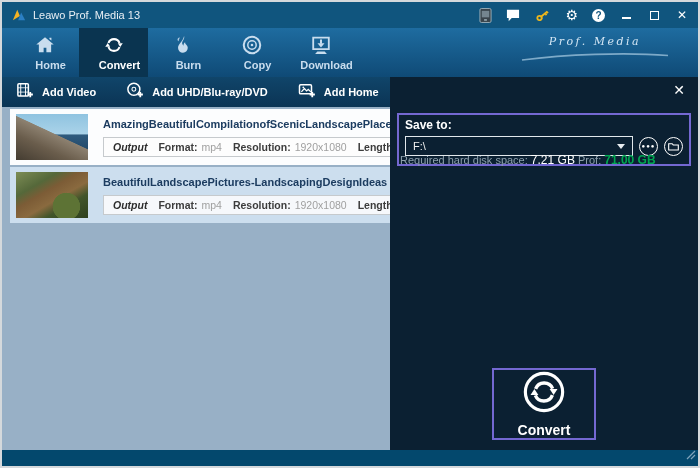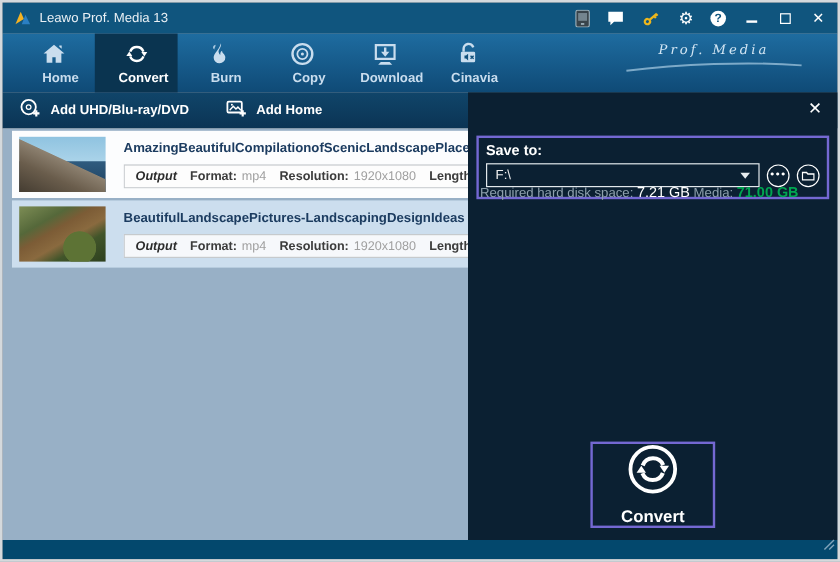--- a/index.html
+++ b/index.html
@@ -1,19 +1,19 @@
 <!DOCTYPE html>
 <html><head>
 <meta charset="utf-8">
 <style>
   * { margin:0; padding:0; box-sizing:border-box; }
   body { background:#e8e8e8; font-family:"Liberation Sans", sans-serif; }
   .window{
     position:relative; width:700px; height:468px;
-    border:2px solid #d5d9dc; background:#a3a3a3; overflow:hidden;
+    border:2px solid #d5d9dc; background:#be185d; overflow:hidden;
   }
   
   .titlebar{
     height:26px; background:#10557e; display:flex;
     align-items:center; justify-content:space-between; padding:0 9px 0 10px;
   }
   .tb-left{ display:flex; align-items:center; gap:7px; }
   .tb-title{ color:#e9eff4; font-size:11px; }
   .logo{ display:flex; }
   .tb-right{ display:flex; align-items:center; gap:14px; }
@@ -205,40 +205,40 @@
       <span>
         <svg width="22" height="22" viewBox="0 0 24 24" fill="currentColor">
             <path d="M3.5 4h17v12.5h-17z" fill="none" stroke="currentColor" stroke-width="2"></path>
             <path d="M12 6v4.6" stroke="currentColor" stroke-width="2.2"></path>
             <path d="M8.2 10h7.6L12 14.6z"></path>
             <path d="M8 19.2h8l2.4 2.6H5.6z"></path>
           </svg>
       </span>
       <span class="tab-label">Download</span>
     </div>
-    <div class="tab">
-      <span>
-        <svg width="22" height="22" viewBox="0 0 24 24" fill="currentColor">
-            <path d="M8 10V7.5A4.5 4.5 0 0 1 16.8 6" fill="none" stroke="currentColor" stroke-width="2.2"></path>
-            <rect x="5.5" y="10" width="13" height="9.5" rx="1.2"></rect>
-            <path d="M8.8 13.4v2.8h1.4l1.9 1.7v-6.2l-1.9 1.7z" fill="#11507b"></path>
-            <path d="M14.3 13.6l2.8 2.8m0-2.8-2.8 2.8" stroke="#11507b" stroke-width="1.3"></path>
-          </svg>
-      </span>
-      <span class="tab-label">Cinavia</span>
-    </div>
     <div class="brand">
       <div class="brand-text">Prof. Media</div>
       <svg width="150" height="11" viewBox="0 0 150 11">
           <path d="M2 9 C 45 3.5, 105 1, 148 4.5" fill="none" stroke="#8fb8d4" stroke-width="1.6" opacity=".85"></path>
         </svg>
     </div>
   </div>
 
   <div class="toolbar">
+    <div class="tool">
+      <span>
+        <svg width="18" height="18" viewBox="0 0 24 24" fill="none" stroke="currentColor">
+            <rect x="2.5" y="3.5" width="14" height="16.5" rx="1.5" stroke-width="2"></rect>
+            <path d="M6.3 3.5v16.5M12.7 3.5v16.5" stroke-width="1.3"></path>
+            <path d="M2.5 9h14M2.5 14.8h14" stroke-width="1.3" opacity=".8"></path>
+            <path d="M19 14.5v7M15.5 18h7" stroke-width="2.4"></path>
+          </svg>
+      </span>
+      <span class="tool-label">Add Video</span>
+    </div>
     <div class="tool">
       <span>
         <svg width="18" height="18" viewBox="0 0 24 24" fill="none" stroke="currentColor">
             <circle cx="10.5" cy="11" r="8" stroke-width="2"></circle>
             <circle cx="10.5" cy="11" r="2.6" stroke-width="1.4"></circle>
             <path d="M19 14.5v7M15.5 18h7" stroke-width="2.4"></path>
           </svg>
       </span>
       <span class="tool-label">Add UHD/Blu-ray/DVD</span>
     </div>
@@ -325,21 +325,21 @@
           <svg width="11" height="9" viewBox="0 0 16 13">
               <path d="M1 2.5h5l1.6 1.8H15v7.2H1z" fill="none" stroke="#ffffff" stroke-width="1.6"></path>
             </svg>
         </span>
       </div>
     </div>
 
     <div class="req-line">
       <span>Required hard disk space:</span>
       <span class="req-val">7.21 GB</span>
-      <span>Media:</span>
+      <span>Prof:</span>
       <span class="free-val">71.00 GB</span>
     </div>
 
     <div class="convert-btn">
       <span>
         <svg width="42" height="42" viewBox="0 0 32 32">
             <circle cx="16" cy="16" r="14.2" fill="none" stroke="#ffffff" stroke-width="2.4"></circle>
             <path d="M9.6 13.6 A7 7 0 0 1 22.6 13.4" fill="none" stroke="#ffffff" stroke-width="2.6"></path>
             <polygon points="20.3,13.8 26.3,13.8 23.3,18.2" fill="#ffffff"></polygon>
             <path d="M22.4 18.4 A7 7 0 0 1 9.4 18.6" fill="none" stroke="#ffffff" stroke-width="2.6"></path>

